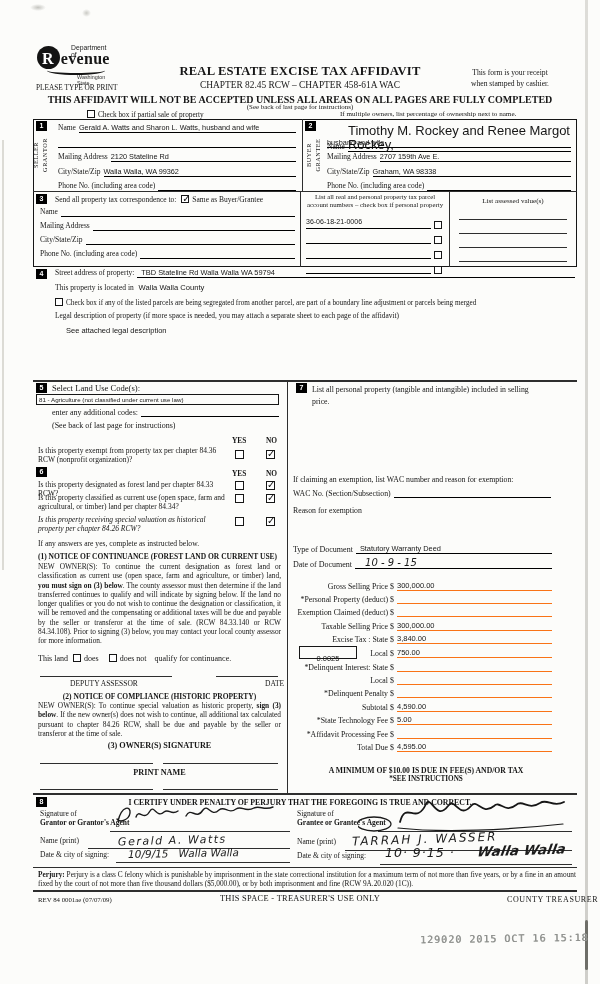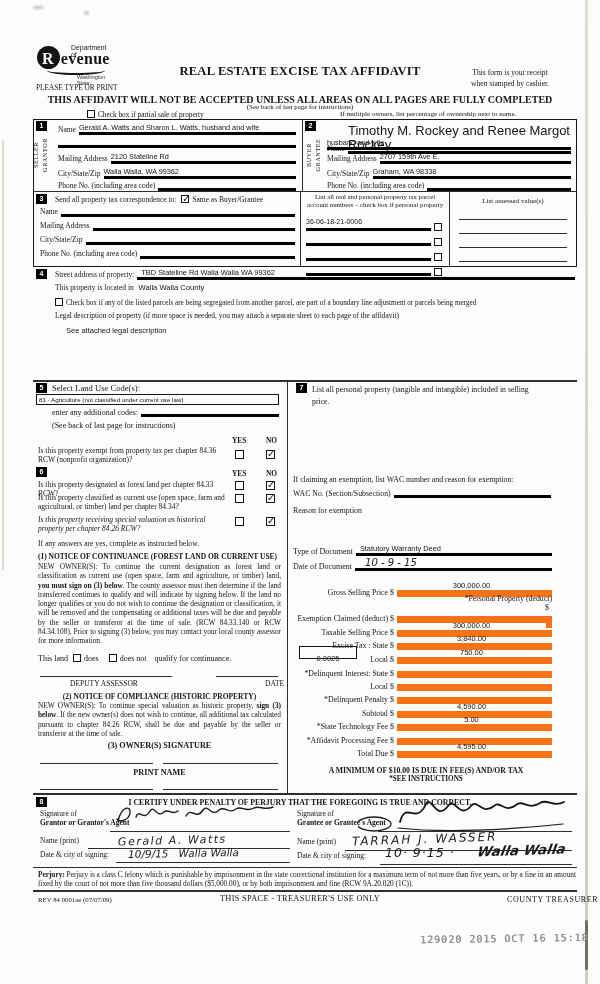--- a/index.html
+++ b/index.html
@@ -8,37 +8,37 @@
         font-family:"Liberation Serif",serif;color:#161616;overflow:hidden;}
   .abs{position:absolute;}
   .b{font-weight:bold;}
   .ctr{text-align:center;}
   .nw{white-space:nowrap;}
   .typed{font-family:"Liberation Sans","DejaVu Sans",sans-serif;}
   .hand{font-family:"DejaVu Sans",sans-serif;font-style:italic;color:#1c1c1c;}
   .lbl{font-size:7.5px;line-height:1.18;}
   .row{position:absolute;display:flex;align-items:flex-end;}
   .row .lb{white-space:nowrap;}
-  .fline{flex:1;border-bottom:3px solid #000000;margin-left:3px;min-height:9px;line-height:1.05;}
+  .fline{flex:1;border-bottom:1px solid #000000;margin-left:3px;min-height:9px;line-height:1.05;}
   .fline>span{display:inline-block;}
   .hl{position:absolute;background:#2e2e2e;height:1px;}
   .vl{position:absolute;background:#2e2e2e;width:1px;}
   .secno{position:absolute;width:11px;height:10px;background:#000;color:#fff;font-size:7px;
          font-weight:bold;text-align:center;line-height:10px;font-family:"Liberation Sans",sans-serif;}
   .cb{position:absolute;width:9px;height:9px;border:1px solid #161616;background:#fff;}
   .cbi{display:inline-block;width:8px;height:8px;border:1px solid #161616;background:#fff;
        position:relative;vertical-align:-1px;margin:0 3px;}
   .cb.checked::after,.cbi.checked::after{content:"✓";position:absolute;left:0;top:-3px;
        font-size:10px;font-weight:700;font-family:"DejaVu Sans",sans-serif;color:#111;}
   .role{position:absolute;transform:rotate(-90deg);font-size:6.3px;letter-spacing:.5px;
         text-align:center;line-height:1.45;}
   .frow{position:absolute;left:290px;width:262px;display:flex;align-items:flex-end;font-size:7.8px;}
   .frow .fl{width:98px;text-align:right;white-space:nowrap;}
   .frow .ds{width:9px;padding-left:2px;}
-  .frow .fln{flex:1;border-bottom:7px solid #f97316;text-align:center;min-height:9px;}
+  .frow .fln{flex:1;border-bottom:1px solid #f97316;text-align:left;min-height:9px;}
   .frow .amt{padding-right:6px;font-size:7.5px;}
   .logo-name{display:inline-block;font:bold 16px "Liberation Serif",serif;letter-spacing:.3px;}
   .logo-name::first-letter{background:#141414;color:#fff;border-radius:50%;padding:4px 6px 2px 5px;margin-right:1px;}
   .para{font-size:7.35px;line-height:1.26;text-align:justify;}
   .stamp{font-family:"DejaVu Sans Mono",monospace;font-size:10px;color:#8d8f8c;
          letter-spacing:1px;transform:rotate(-0.8deg);text-shadow:.5px 0 0 #a3a5a2;}
 </style>
 </head>
 <body>
 
@@ -52,20 +52,21 @@
 
   <div class="abs" style="left:37px;top:44px;">
     <span class="abs typed" style="left:34px;top:0;font-size:6.8px;color:#222;">Department of</span>
     <span class="logo-name abs" style="left:0;top:6px;">Revenue</span>
     <div class="abs" style="left:10px;top:22px;width:58px;height:9px;border-bottom:2px solid #141414;border-radius:50%;"></div>
     <span class="abs typed" style="left:40px;top:30px;font-size:5.4px;color:#333;">Washington State</span>
   </div>
   <div class="abs lbl" style="left:36px;top:84px;font-size:7.3px;">PLEASE TYPE OR PRINT</div>
 
   <div class="abs ctr b" style="left:140px;top:64px;width:320px;font-size:12.6px;letter-spacing:.2px;">REAL ESTATE EXCISE TAX AFFIDAVIT</div>
+  <div class="abs ctr" style="left:140px;top:80px;width:320px;font-size:9.4px;">CHAPTER 82.45 RCW – CHAPTER 458-61A WAC</div>
   <div class="abs ctr" style="left:445px;top:68px;width:130px;font-size:7.6px;">This form is your receipt</div>
   <div class="abs ctr" style="left:445px;top:79px;width:130px;font-size:7.6px;">when stamped by cashier.</div>
 
   <div class="abs ctr b" style="left:30px;top:94px;width:540px;font-size:10px;">THIS AFFIDAVIT WILL NOT BE ACCEPTED UNLESS ALL AREAS ON ALL PAGES ARE FULLY COMPLETED</div>
   <div class="abs ctr" style="left:180px;top:103px;width:240px;font-size:6.9px;">(See back of last page for instructions)</div>
 
   <div class="abs" style="left:84px;top:110px;font-size:7.3px;">
     <span class="cbi"></span><span>Check box if partial sale of property</span>
   </div>
   <div class="abs" style="left:340px;top:110px;font-size:7.1px;">If multiple owners, list percentage of ownership next to name.</div>
@@ -168,21 +169,21 @@
 
   <div class="abs ctr" style="left:451px;top:197px;width:124px;font-size:7.1px;">List assessed value(s)</div>
   <div class="hl" style="left:459px;top:219px;width:108px;"></div>
   <div class="hl" style="left:459px;top:233px;width:108px;"></div>
   <div class="hl" style="left:459px;top:247px;width:108px;"></div>
   <div class="hl" style="left:459px;top:261px;width:108px;"></div>
 
   <div class="secno" style="left:36px;top:269px;">4</div>
   <div class="row lbl" style="left:55px;top:269px;width:520px;">
     <span class="lb">Street address of property:</span>
-    <span class="fline"><span class="typed" style="font-size:7.4px;padding-left:4px;">TBD Stateline Rd Walla Walla WA 99362</span></span>
+    <span class="fline"><span class="typed" style="font-size:7.4px;padding-left:4px;">TBD Stateline Rd Walla Walla WA 59794</span></span>
   </div>
   <div class="abs lbl" style="left:55px;top:284px;">
     <span>This property is located in</span>
     <span class="typed" style="font-size:7.6px;padding-left:3px;">Walla Walla County</span>
   </div>
   <div class="abs" style="left:55px;top:298px;font-size:7.2px;">
     <span class="cbi" style="margin-left:0;"></span><span>Check box if any of the listed parcels are being segregated from another parcel, are part of a boundary line adjustment or parcels being merged</span>
   </div>
   <div class="abs lbl" style="left:55px;top:312px;font-size:7.4px;">Legal description of property (if more space is needed, you may attach a separate sheet to each page of the affidavit)</div>
   <div class="abs typed" style="left:66px;top:326px;font-size:7.5px;">See attached legal description</div>
@@ -264,21 +265,21 @@
   <div class="row" style="left:293px;top:558px;width:259px;font-size:8px;">
     <span class="lb">Date of Document</span>
     <span class="fline"><span class="hand" style="font-size:10px;padding-left:10px;margin-bottom:-1px;">10 - 9 - 15</span></span>
   </div>
 
   <div class="frow" style="top:581px;">
     <span class="fl">Gross Selling Price</span>
       <span class="ds">$</span>
     <span class="fln"><span class="amt typed">300,000.00</span></span>
   </div>
-  <div class="frow" style="top:594px;flex-direction:column;">
+  <div class="frow" style="top:594px;">
     <span class="fl">*Personal Property (deduct)</span>
       <span class="ds">$</span>
     <span class="fln"><span class="amt typed"></span></span>
   </div>
   <div class="frow" style="top:607px;">
     <span class="fl">Exemption Claimed (deduct)</span>
       <span class="ds">$</span>
     <span class="fln"><span class="amt typed"></span></span>
   </div>
   <div class="frow" style="top:621px;">

